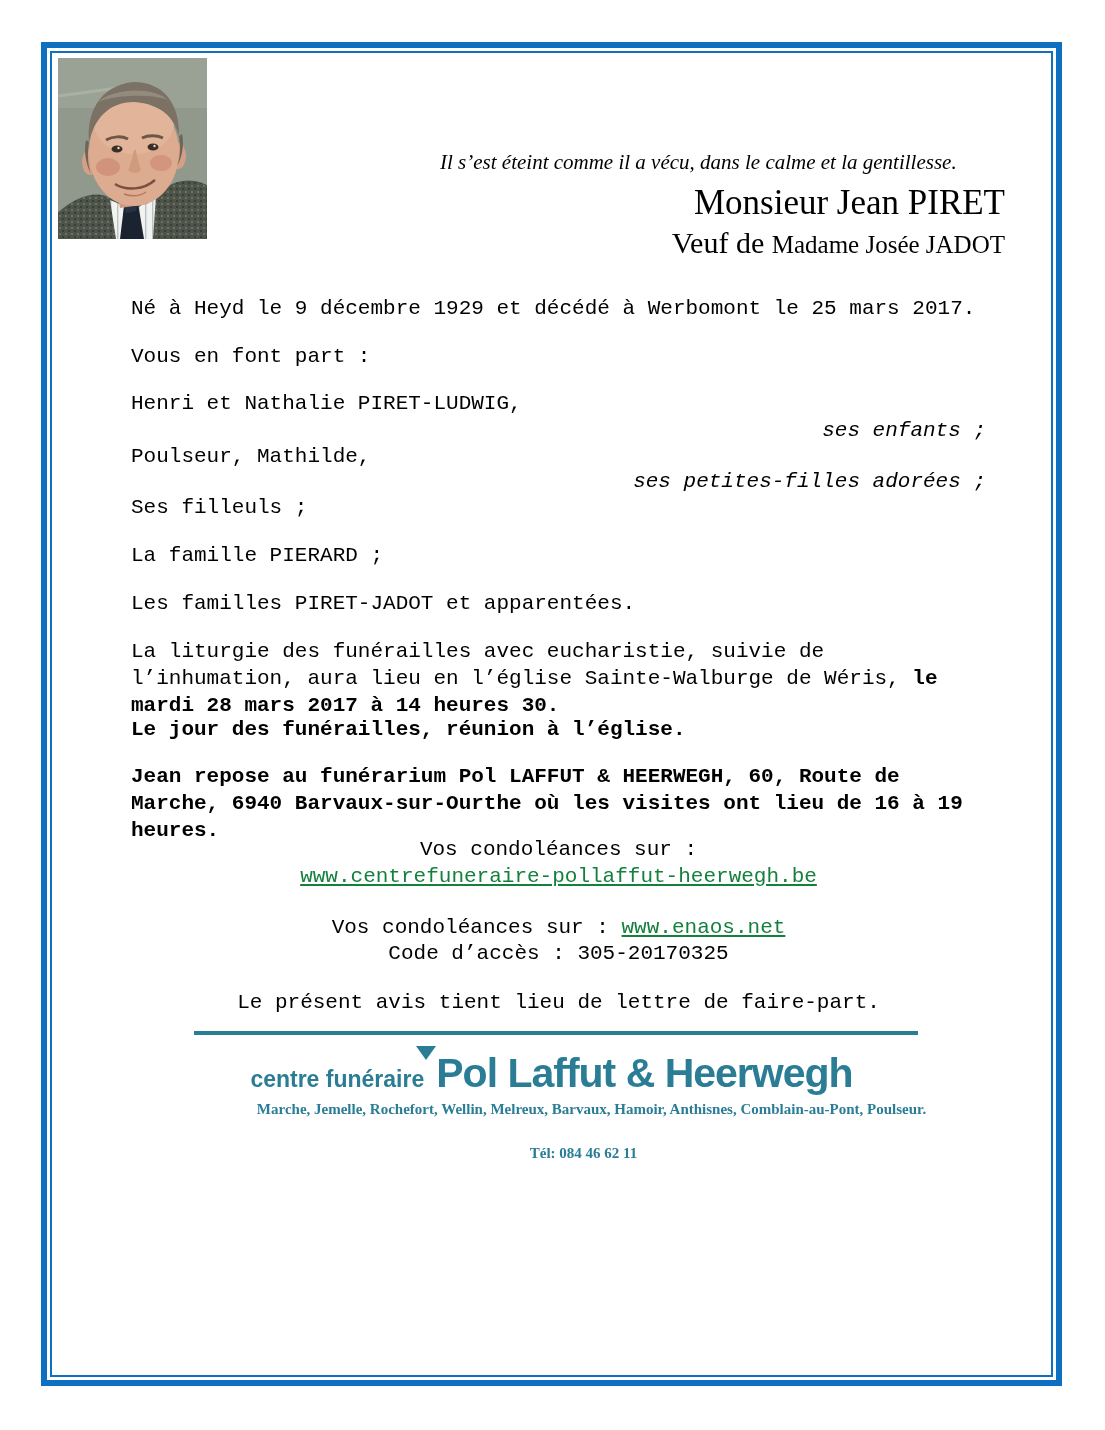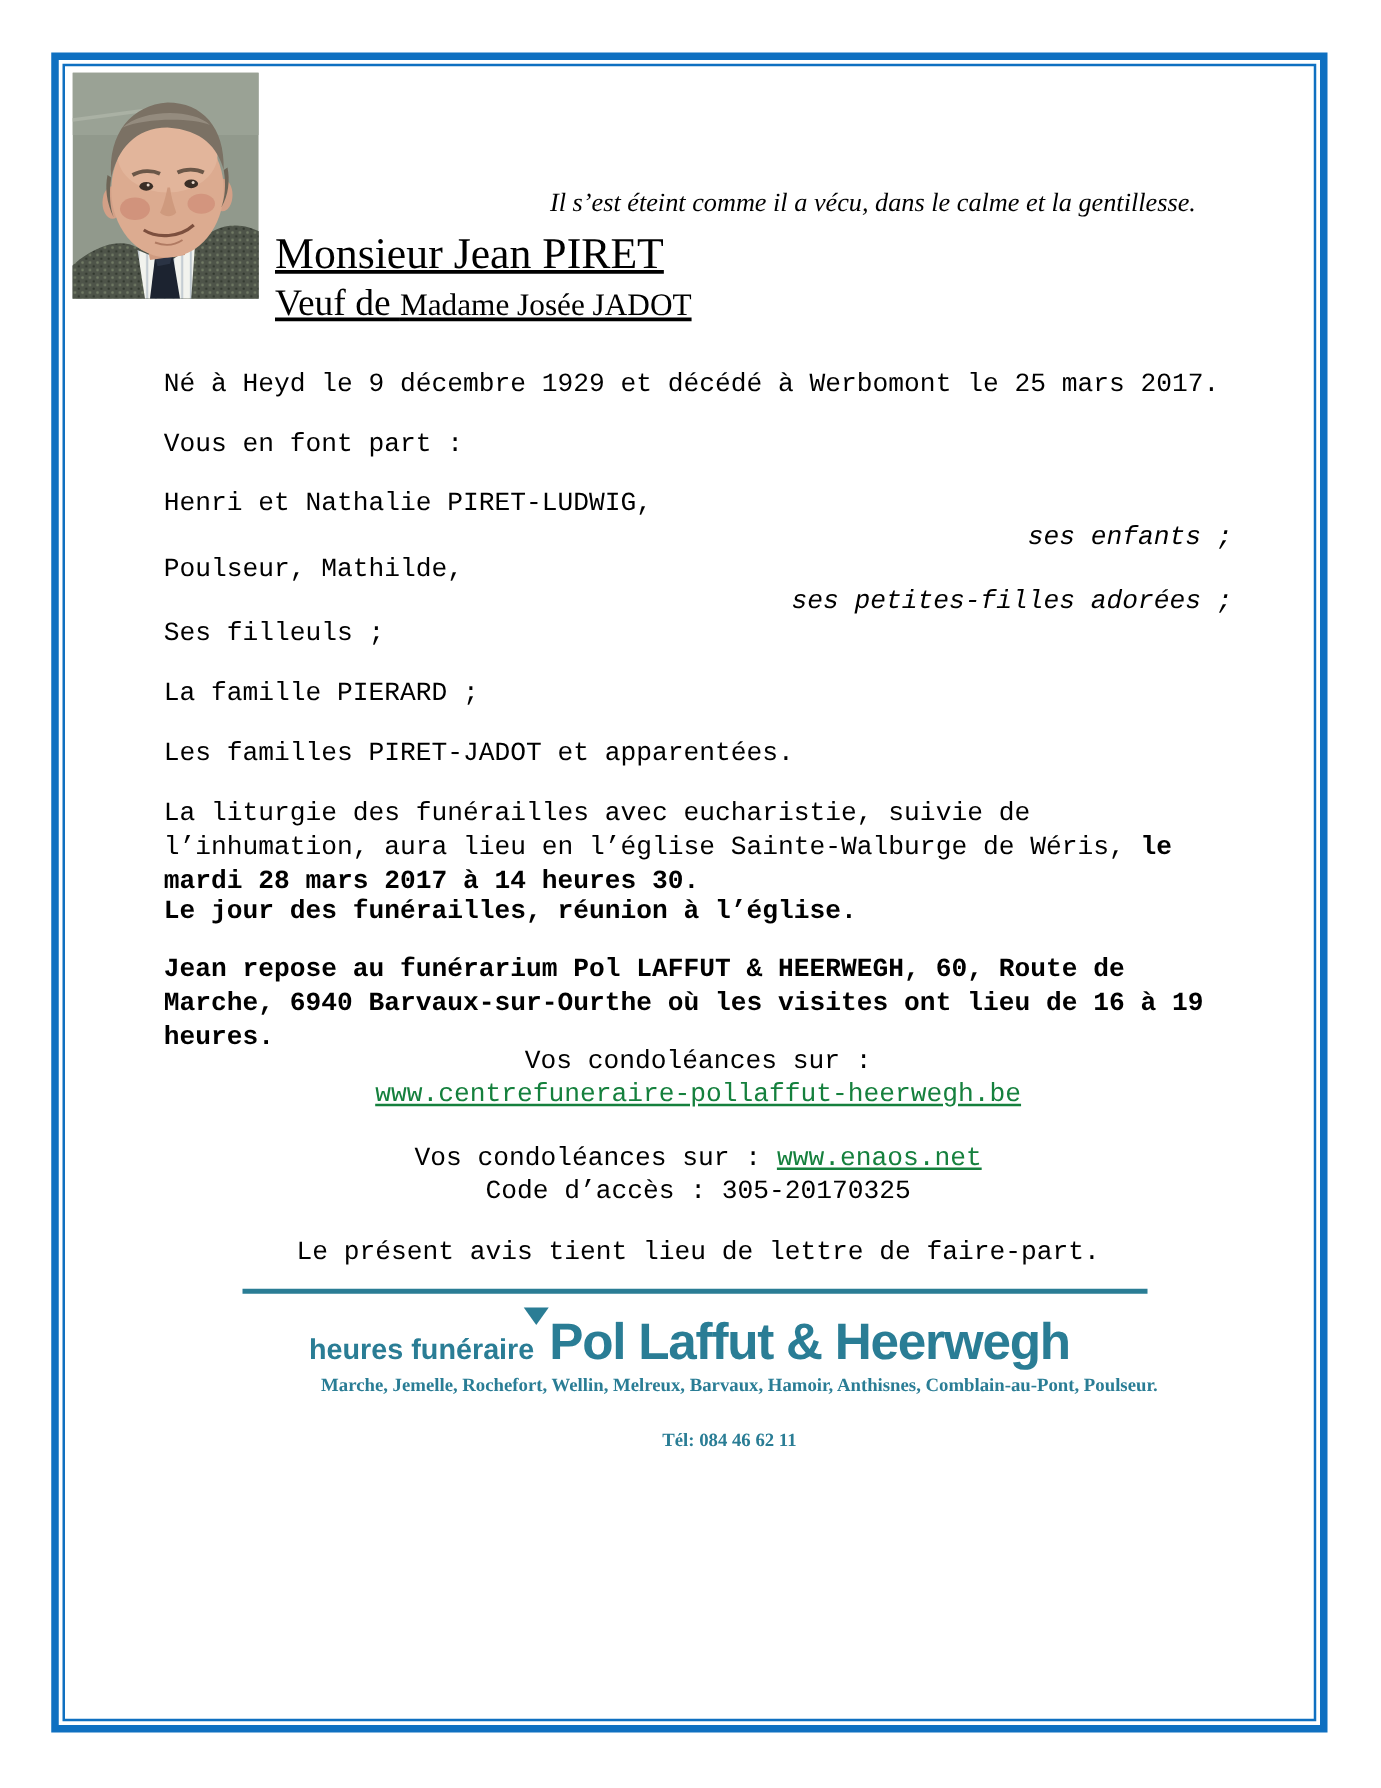--- a/index.html
+++ b/index.html
@@ -16,21 +16,21 @@
     position:absolute; left:3px; top:3px; right:3px; bottom:3px;
     border:2px solid #0f70c1;
   }
   
   .photo { position:absolute; left:58px; top:58px; width:149px; height:181px; }
   
   .quote {
     position:absolute; left:440px; top:150px; width:560px;
     font-style:italic; font-size:21px; line-height:25px; white-space:nowrap;
   }
-  .title-block { position:absolute; left:220px; top:183px; width:798px; text-align:left;text-decoration:underline; }
+  .title-block { position:absolute; left:207px; top:183px; width:798px; text-align:right; }
   .title   { font-size:35px; line-height:40px; }
   .subtitle{ font-size:30px; line-height:36px; margin-top:2px; }
   .subtitle .sub-small { font-size:25px; }
   
   .body-line {
     position:absolute; left:131px; width:855px;
     font-size:21px; line-height:27px;font-family:Liberation Mono, monospace;
   }
   .right-note { text-align:right; font-style:italic; }
   .center  { text-align:center; }
@@ -149,18 +149,18 @@
   <div class="body-line center" style="top:836px">Vos condoléances sur :</div>
   <div class="body-line center" style="top:863px"><a class="doclink">www.centrefuneraire-pollaffut-heerwegh.be</a></div>
 
   <div class="body-line center" style="top:914px"><span>Vos condoléances sur : </span><a class="doclink">www.enaos.net</a></div>
   <div class="body-line center" style="top:940px">Code d’accès : 305-20170325</div>
 
   <div class="body-line center" style="top:989px">Le présent avis tient lieu de lettre de faire-part.</div>
 
   <div class="rule"></div>
   <div class="brand-row">
-    <span class="brand-small">heures funéraire</span><span class="brand-big-wrap"><span class="triangle"></span><span class="brand-big">Pol Laffut &amp; Heerwegh</span></span>
+    <span class="brand-small">centre funéraire</span><span class="brand-big-wrap"><span class="triangle"></span><span class="brand-big">Pol Laffut &amp; Heerwegh</span></span>
   </div>
   <div class="footer-cities">Marche, Jemelle, Rochefort, Wellin, Melreux, Barvaux, Hamoir, Anthisnes, Comblain-au-Pont, Poulseur.</div>
   <div class="footer-phone">Tél: 084 46 62 11</div>
 
 </div>
 
 </body></html>

